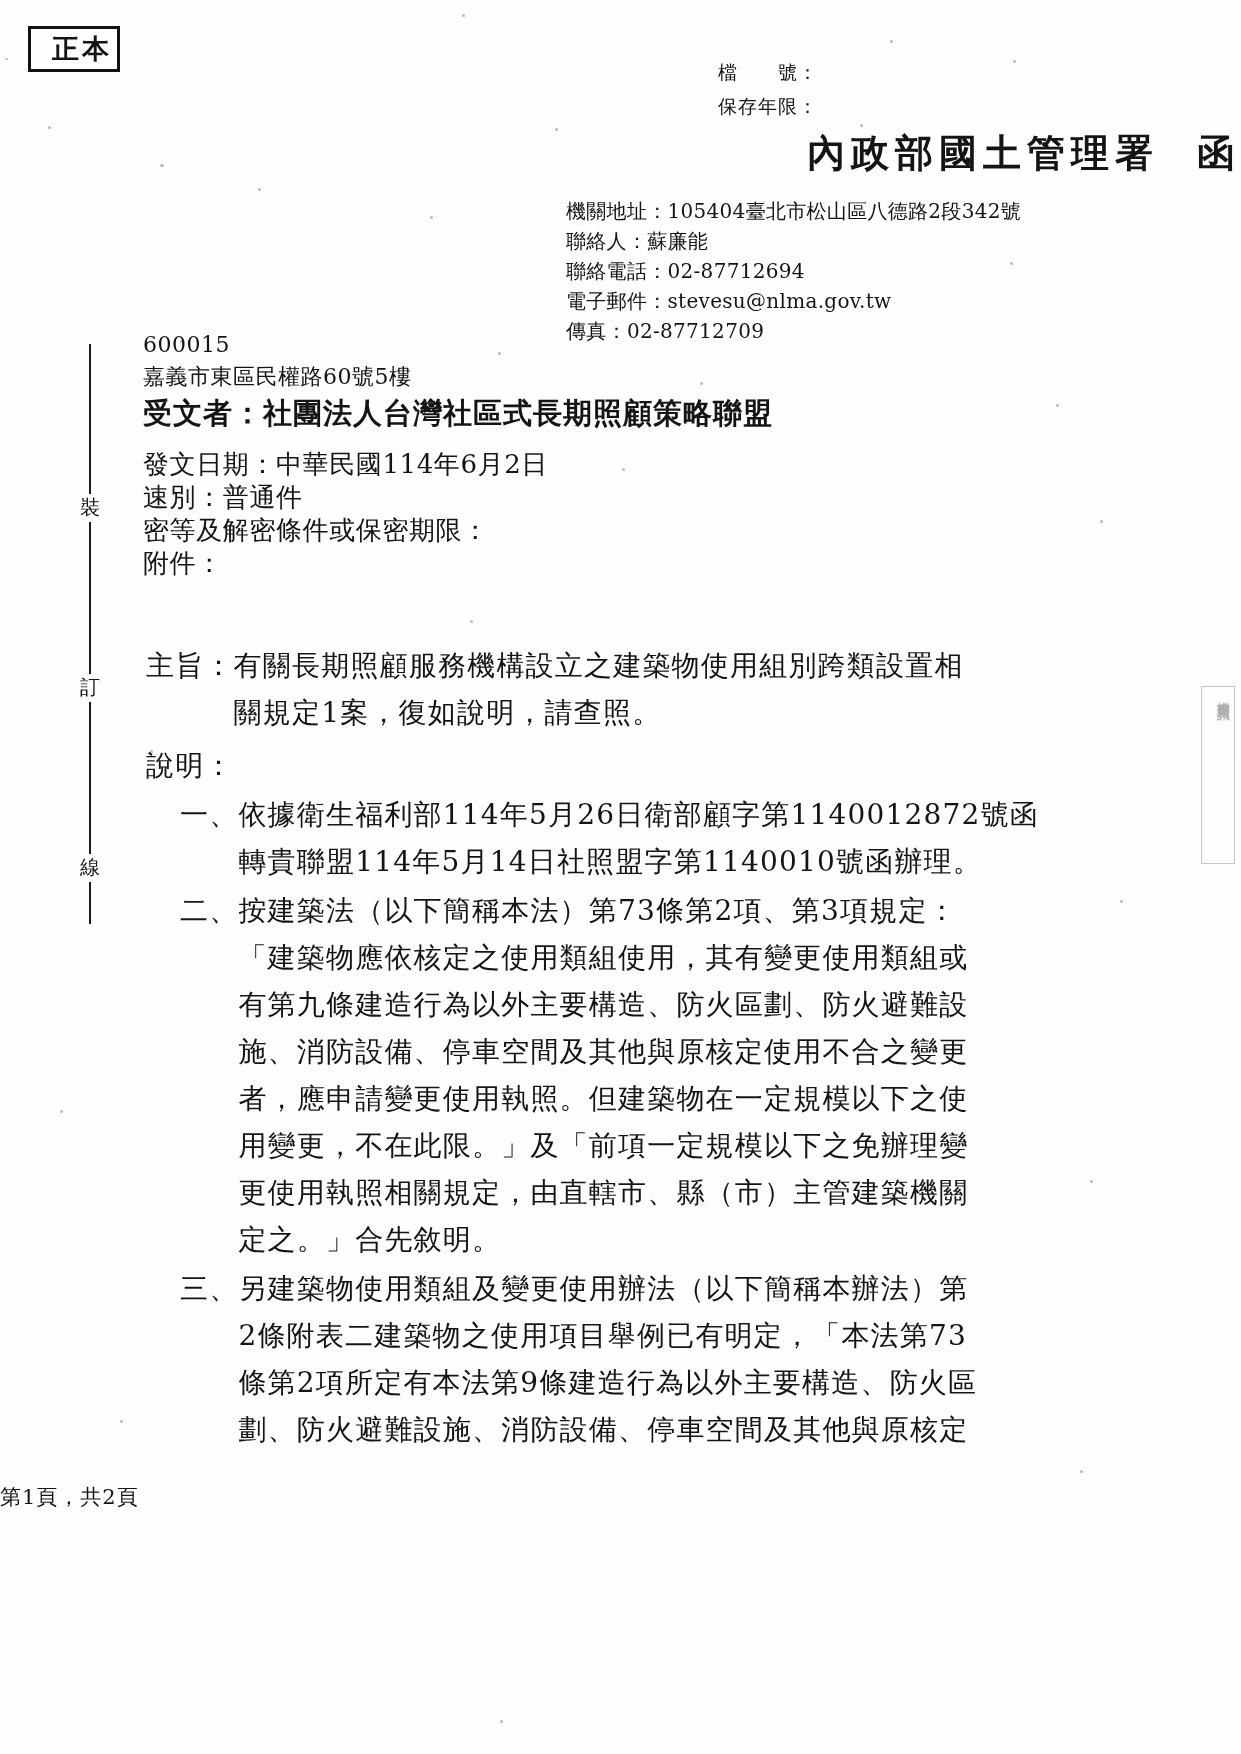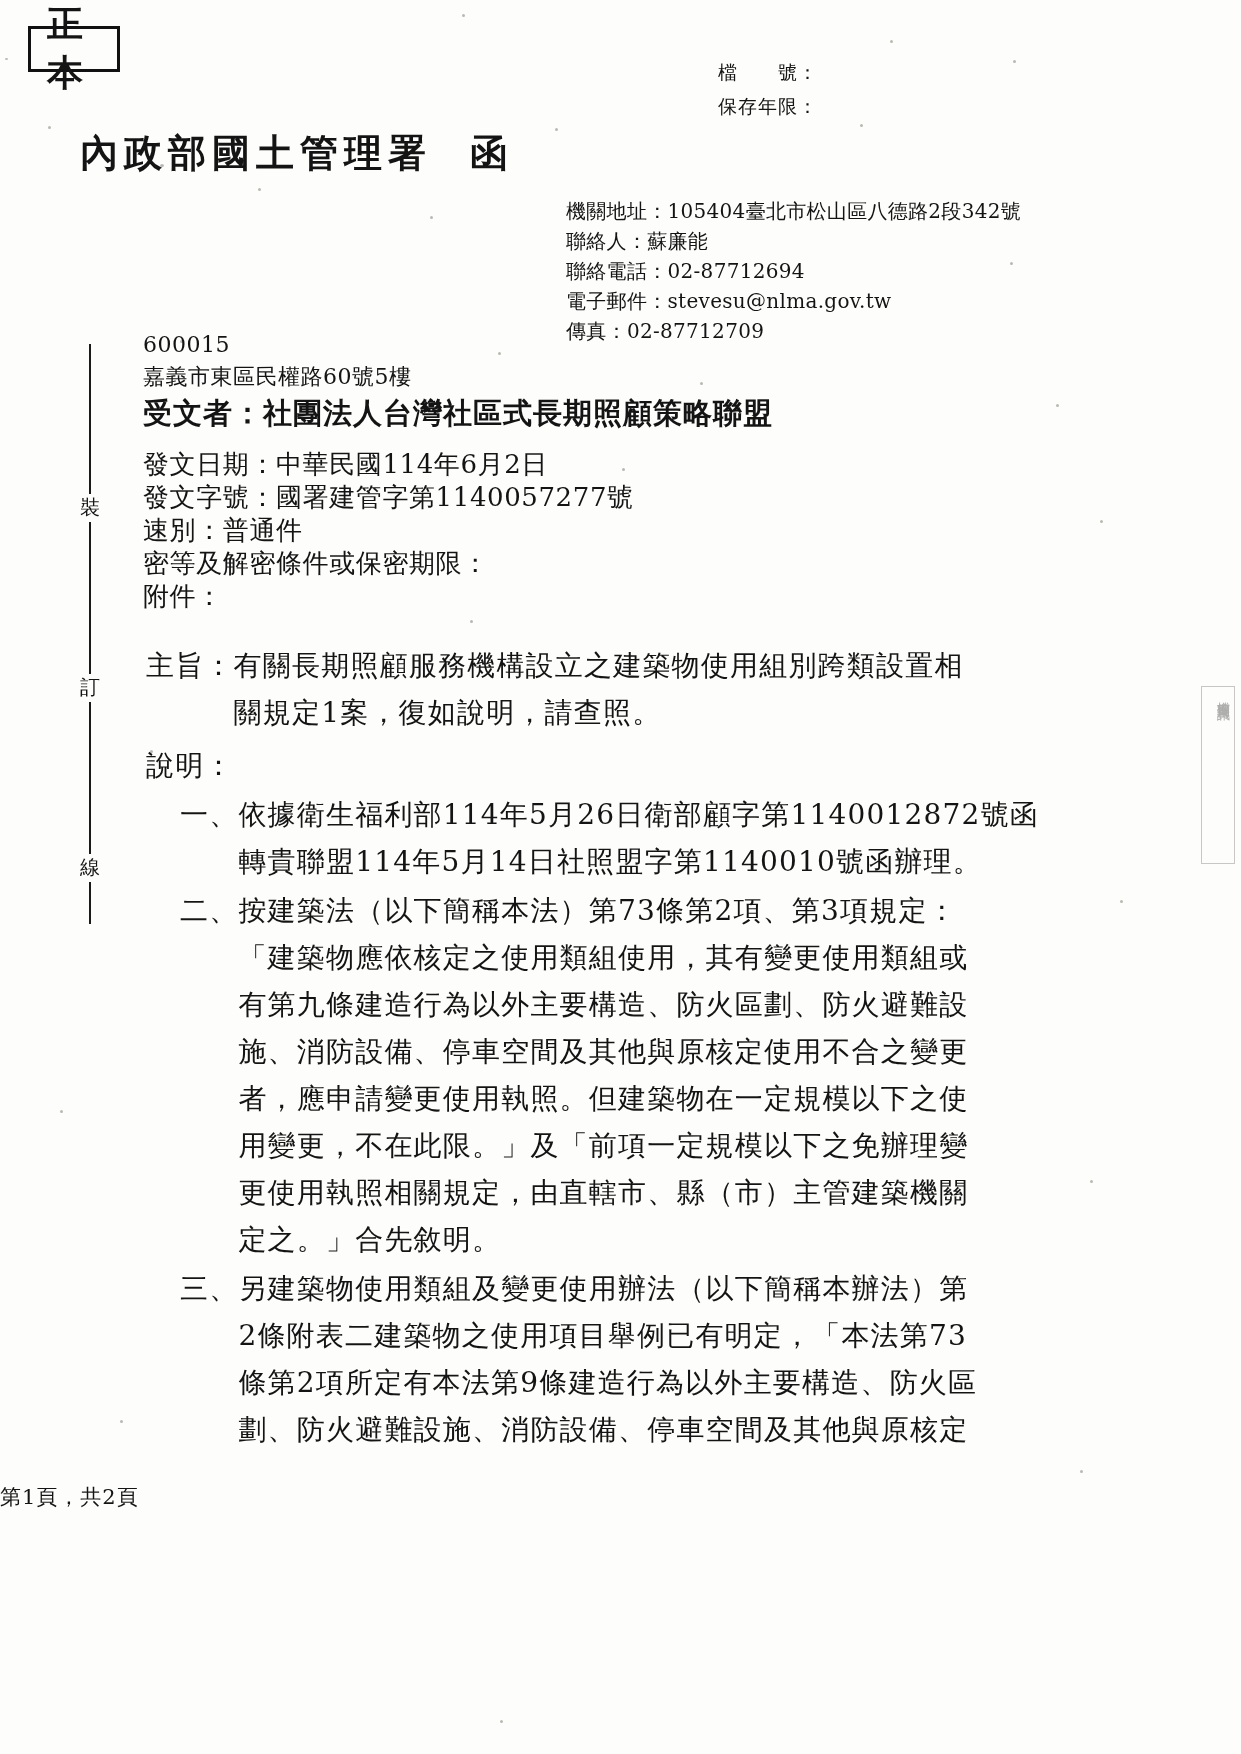--- a/index.html
+++ b/index.html
@@ -34,21 +34,21 @@
     top: 26px;
     width: 92px;
     height: 46px;
     border: 3px solid #111;
     box-sizing: border-box;
     display: flex;
     align-items: center;
     justify-content: center;
   }
   .stamp-box span {
-    font-size: 36px;
+    font-size: 27px;
     letter-spacing: 3px;
     font-weight: 700;
     font-family: "DejaVu Serif", "Liberation Serif", serif;
     margin-left: 16px;
   }
 
   
   .archive {
     position: absolute;
     left: 718px;
@@ -58,21 +58,21 @@
     letter-spacing: 1px;
   }
   .archive .row { white-space: pre; }
 
   
   .doc-title {
     position: absolute;
     left: 0;
     right: 0;
     top: 128px;
-    text-align: left;
+    text-align: right;
     font-size: 38px;
     letter-spacing: 6px;
     font-weight: 700;
     padding-left: 80px;
   }
   .doc-title .kind { margin-left: 38px; }
 
   
   .contact {
     position: absolute;
@@ -269,21 +269,20 @@
     <div class="line">電子郵件：stevesu@nlma.gov.tw</div>
     <div class="line">傳真：02-87712709</div>
   </div>
 
   <div class="zip">600015</div>
   <div class="addr">嘉義市東區民權路60號5樓</div>
   <div class="recipient">受文者：社團法人台灣社區式長期照顧策略聯盟</div>
 
   <div class="meta">
     <div>發文日期：中華民國114年6月2日</div>
-    <div>發文字號：國署建管字第1140057277號</div>
     <div>速別：普通件</div>
     <div>密等及解密條件或保密期限：</div>
     <div>附件：</div>
   </div>
 
   <div class="binding">
     <div class="tick" style="top:0px;height:150px;"></div>
     <div class="glyph" style="top:150px;">裝</div>
     <div class="tick" style="top:178px;height:152px;"></div>
     <div class="glyph" style="top:330px;">訂</div>

